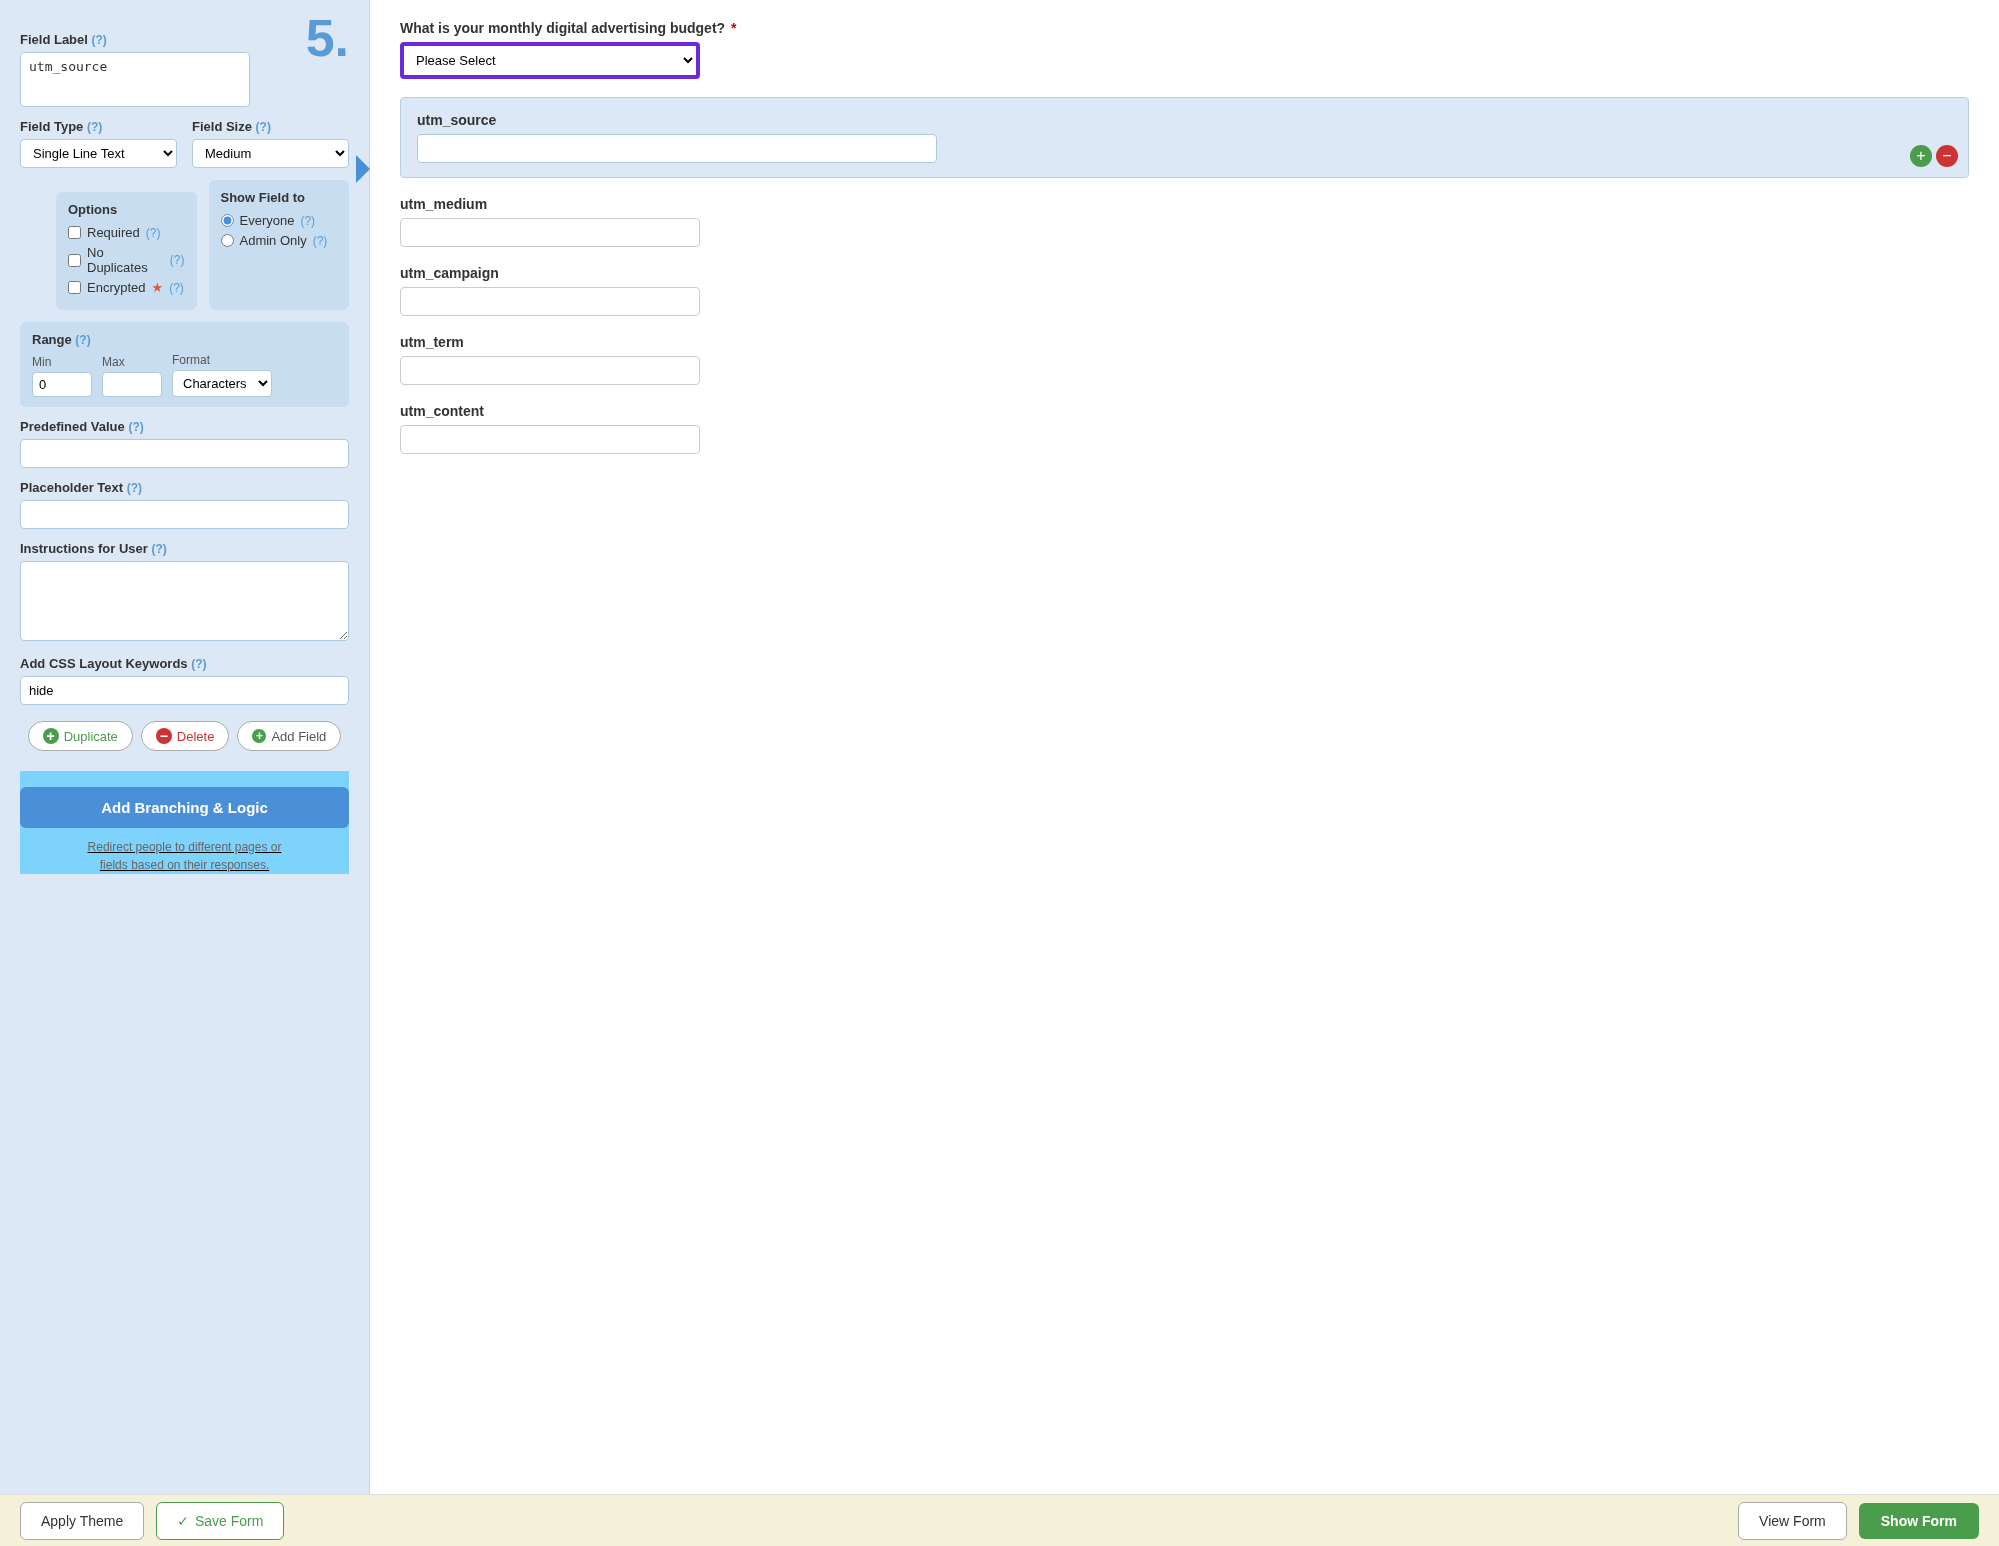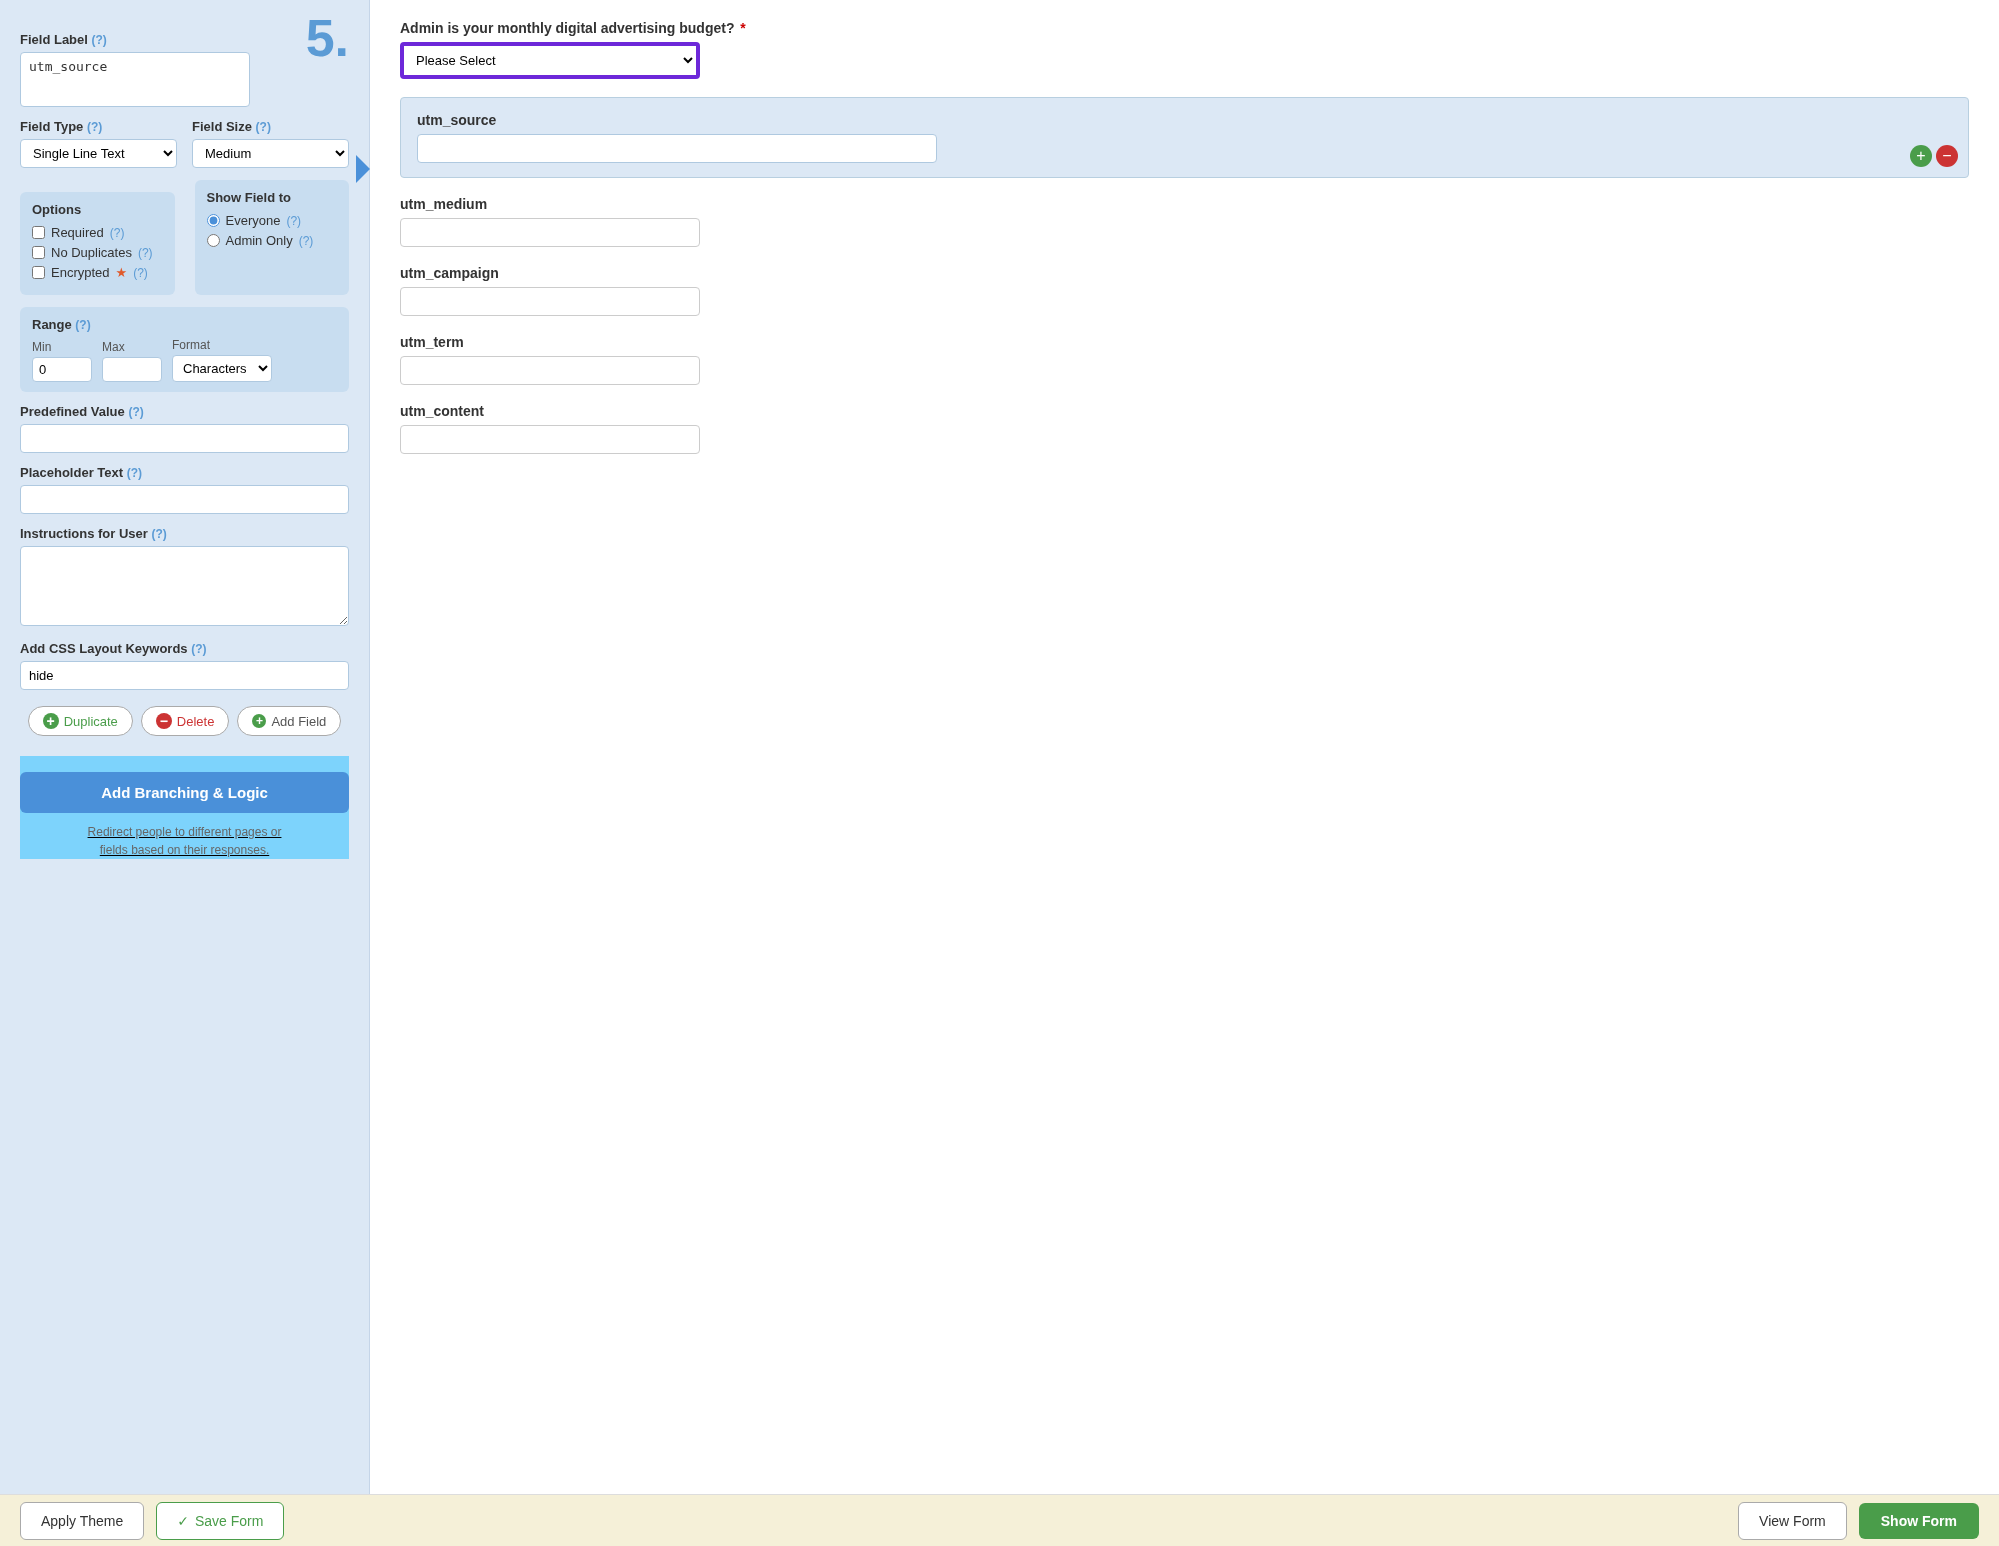--- a/index.html
+++ b/index.html
@@ -118,22 +118,23 @@
 
     .show-field-box {
       background: #c8ddf0;
       border-radius: 6px;
       padding: 10px 12px;
       margin-left: 10px;
     }
 
     .two-box-row {
       display: flex;
-      gap: 10px;
+      gap: 2px;
       margin-top: 12px;
+      margin-left: 36px;
     }
 
     .radio-row {
       display: flex;
       align-items: center;
       gap: 6px;
       margin-bottom: 5px;
       font-size: 13px;
       color: #333;
     }
@@ -636,21 +637,21 @@
 
   </div>
 
   <div class="right-panel">
 
     <div class="arrow-indicator"></div>
 
 
     <div class="form-field-group">
       <label class="form-field-label">
-        <span>Admin is your monthly digital advertising budget?</span>
+        <span>What is your monthly digital advertising budget?</span>
         <span class="required-star">*</span>
       </label>
       <select class="form-select">
         <option>Please Select</option>
         <option>Less than $1,000</option>
         <option>$1,000 - $5,000</option>
         <option>$5,000 - $10,000</option>
         <option>More than $10,000</option>
       </select>
     </div>

